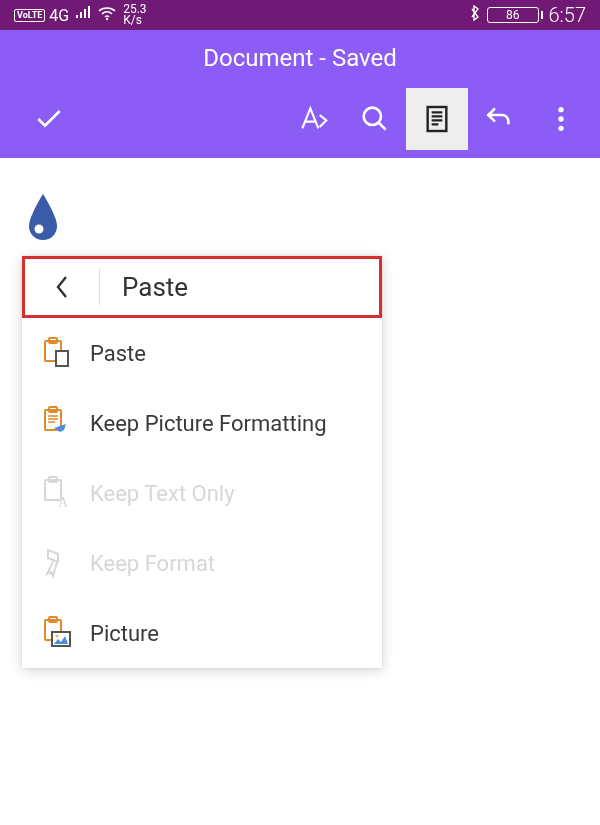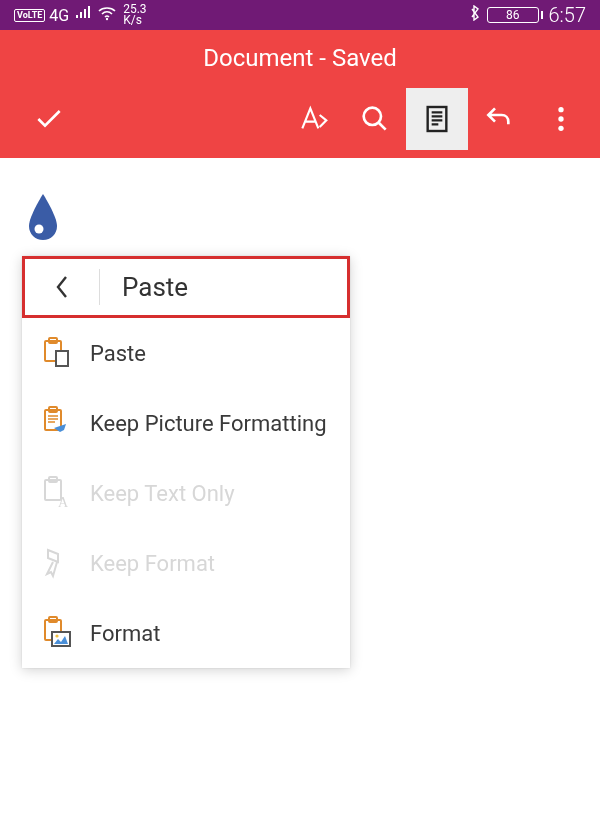--- a/index.html
+++ b/index.html
@@ -36,21 +36,21 @@
     .battery-box {
       border: 1.5px solid #fff;
       border-radius: 3px;
       font-size: 12px;
       padding: 0 18px;
       line-height: 14px;
     }
     .time-text { font-size: 20px; font-weight: 300; }
 
     .app-header {
-      background: #ef4444;
+      background: #8b5cf6;
       height: 128px;
       color: #fff;
     }
     .title-row {
       text-align: center;
       padding-top: 14px;
       font-size: 24px;
       font-weight: 400;
     }
     .toolbar-row {
@@ -73,21 +73,21 @@
     }
     .toolbar-btn svg { width: 32px; height: 32px; }
 
     .content {
       position: relative;
       padding: 34px 22px 0 22px;
     }
     .drop-icon { margin-left: 4px; margin-bottom: 10px; }
 
     .menu-panel {
-      width: 328px;
+      width: 360px;
       margin-top: 10px;
       background: #fff;
       box-shadow: 0 2px 12px rgba(0,0,0,0.18), 0 0 2px rgba(0,0,0,0.1);
     }
     .menu-header {
       display: flex;
       align-items: center;
       height: 62px;
       border: 3px solid #d62f2f;
       position: relative;
@@ -270,16 +270,16 @@
     <div class="menu-item">
       <span class="menu-icon">
         <svg viewBox="0 0 34 34">
             <rect x="5" y="4" width="16" height="20" rx="1" fill="none" stroke="#e08a2b" stroke-width="2"></rect>
             <rect x="9" y="1" width="8" height="5" rx="1" fill="none" stroke="#e08a2b" stroke-width="2"></rect>
             <rect x="12" y="16" width="18" height="14" fill="#fff" stroke="#555" stroke-width="2"></rect>
             <path fill="#4a8fd8" d="M14 28l4-5 3 3 4-6 3 8z"></path>
             <circle cx="17" cy="20" r="1.6" fill="#f0c040"></circle>
           </svg>
       </span>
-      <span class="menu-label">Format</span>
+      <span class="menu-label">Picture</span>
     </div>
   </div>
 </div>
 
 </body></html>

